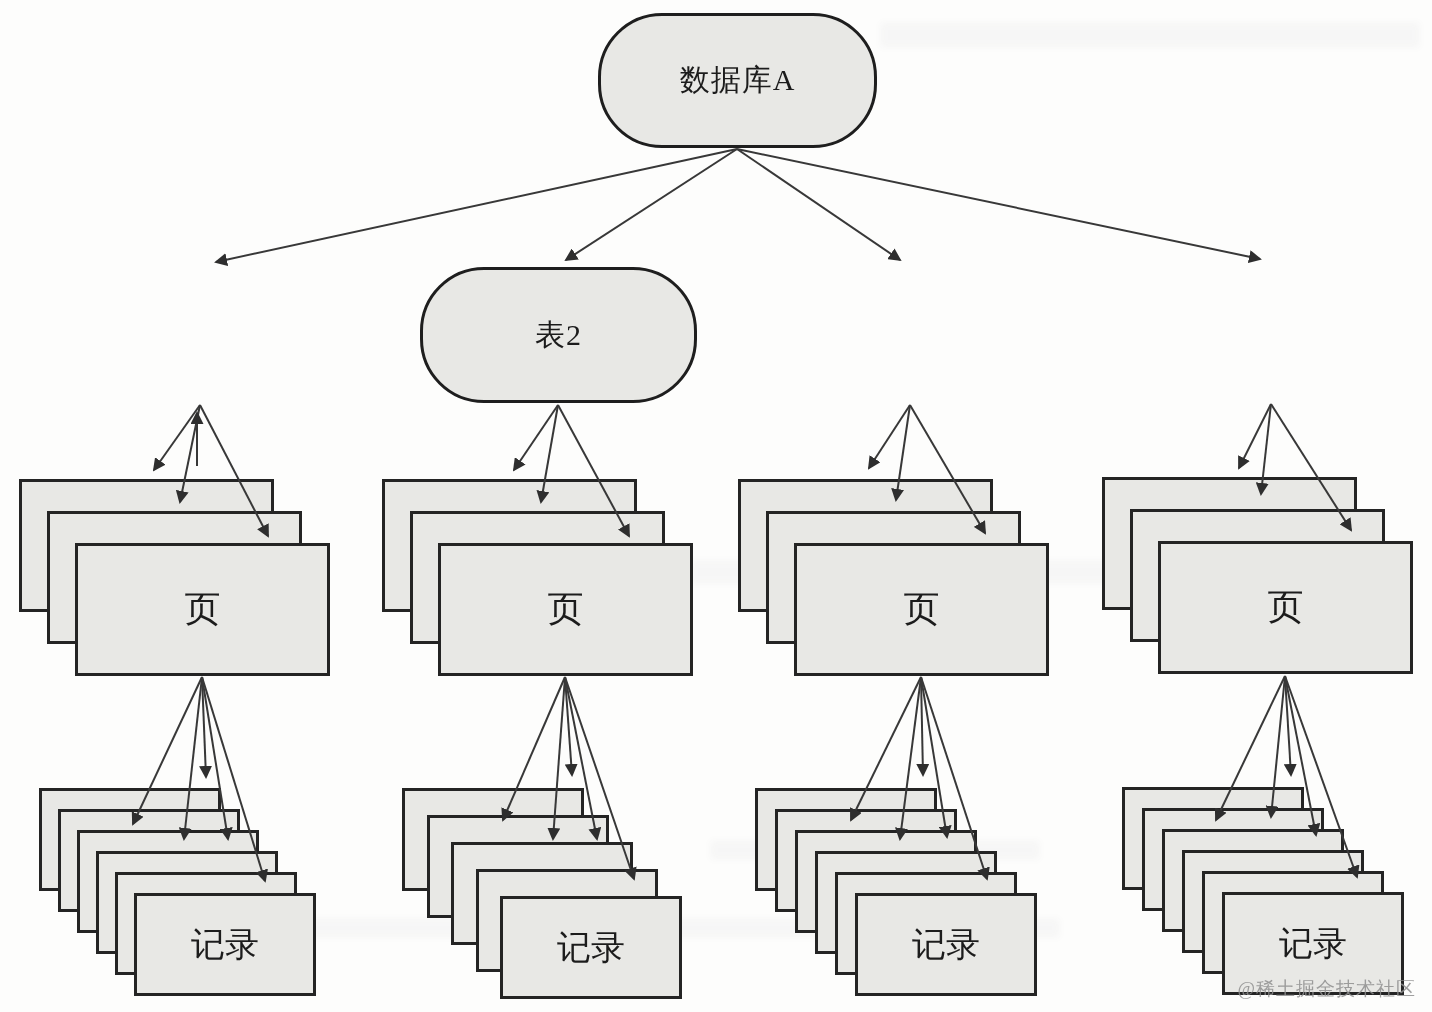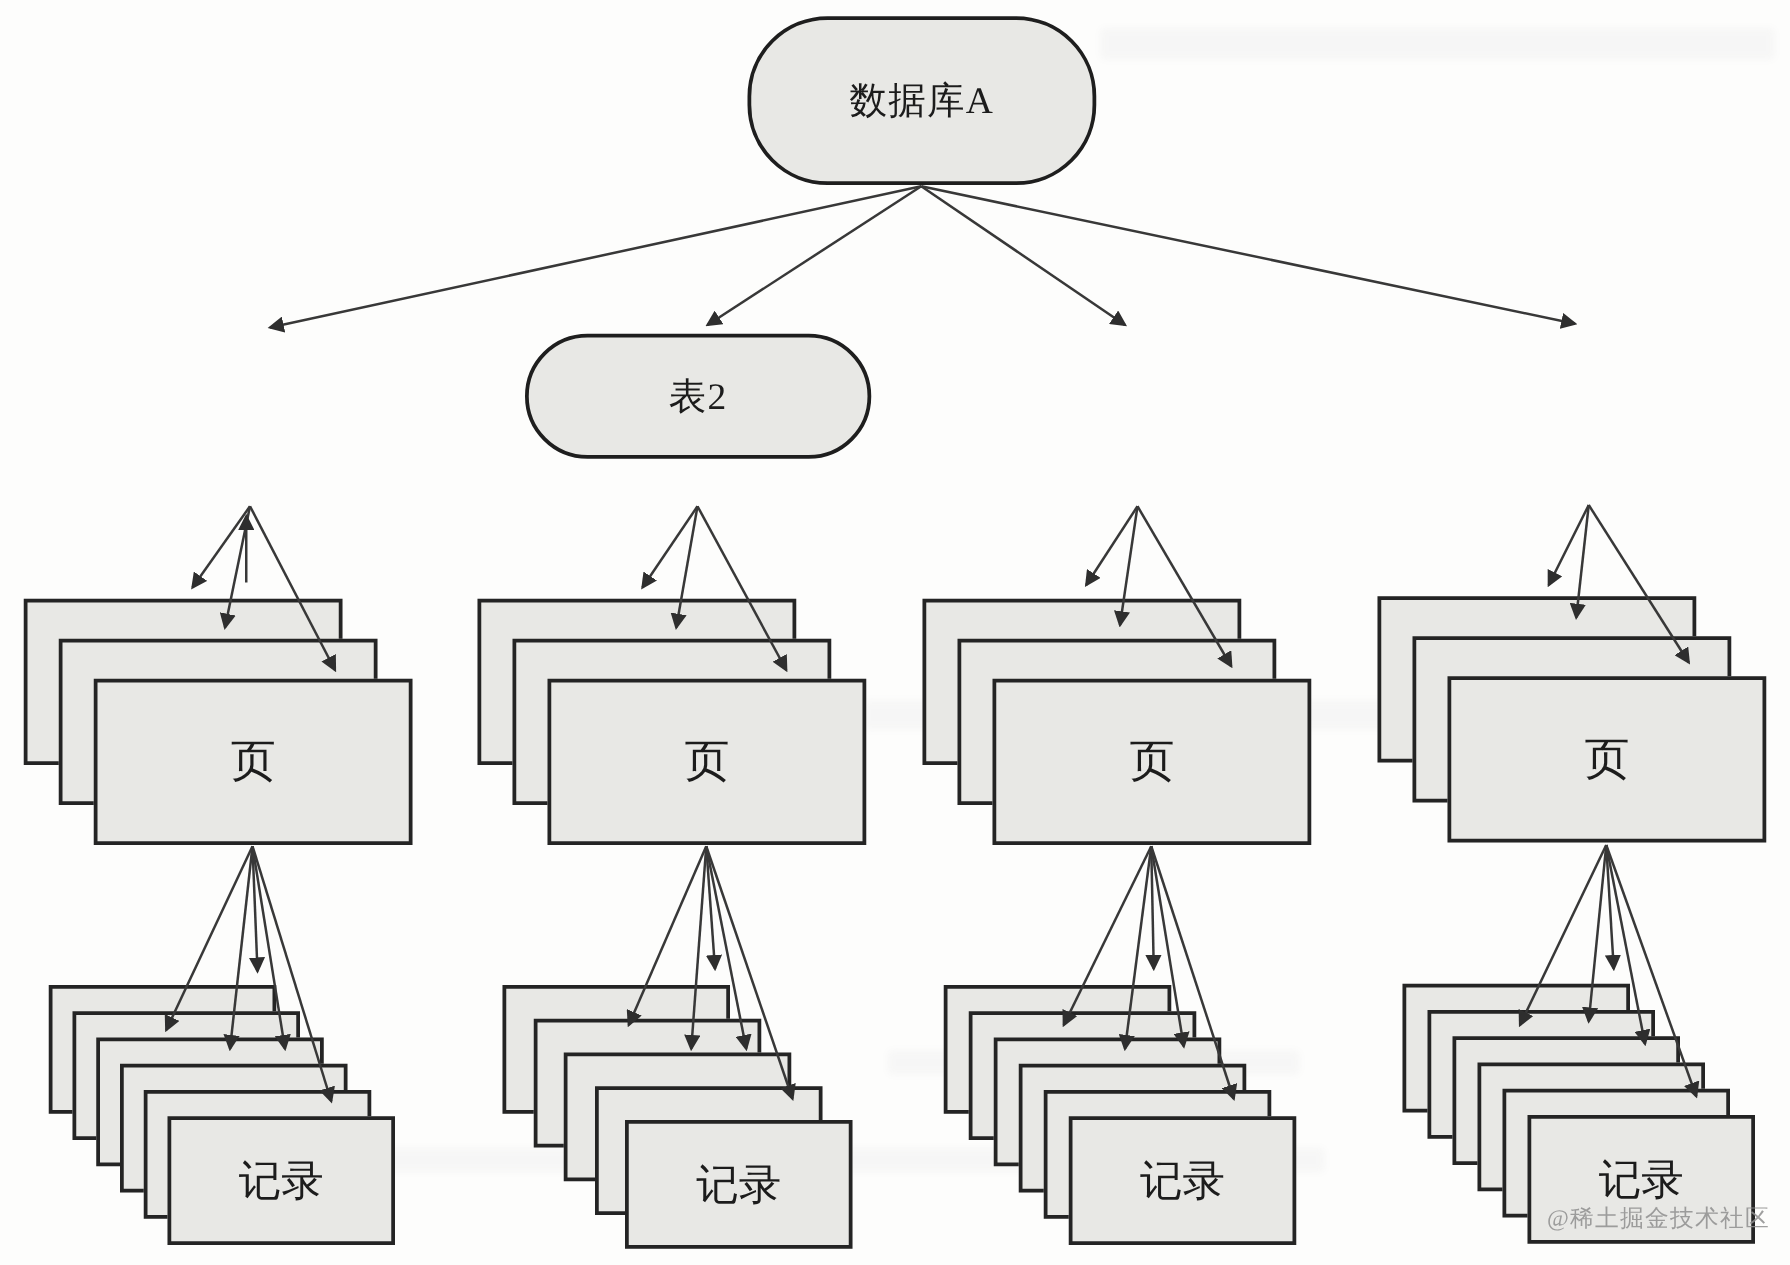--- a/index.html
+++ b/index.html
@@ -28,41 +28,41 @@
     position:absolute;box-sizing:border-box;
     width:255px;height:133px;
     background:var(--node-fill);
     border:3px solid #242424;
   }
   .sheet.small{width:182px;height:103px;border-width:3px;}
   .sheet.front{display:flex;align-items:center;justify-content:center;font-size:36px;}
   .sheet.small.front{font-size:34px;}
   #arrows{position:absolute;left:0;top:0;width:1432px;height:1012px;z-index:30;pointer-events:none;}
   .watermark{
-    position:absolute;right:16px;bottom:24px;z-index:40;
+    position:absolute;right:16px;bottom:10px;z-index:40;
     font-size:19px;color:var(--wm);opacity:.85;letter-spacing:1px;
   }
   
   .ghost{position:absolute;background:#7a7a84;opacity:.045;filter:blur(3px);border-radius:4px;pointer-events:none;}
 </style>
 </head>
 <body>
 
 <div id="stage">
 
   <div class="ghost" style="left:880px;top:22px;width:540px;height:26px;"></div>
   <div class="ghost" style="left:690px;top:560px;width:420px;height:24px;"></div>
   <div class="ghost" style="left:180px;top:918px;width:880px;height:20px;"></div>
   <div class="ghost" style="left:710px;top:840px;width:330px;height:20px;"></div>
 
   <div class="pill" style="left:598px;top:13px;width:279px;height:135px;">
     <span>数据库A</span>
   </div>
 
-  <div class="pill" style="left:420px;top:267px;width:277px;height:100px;">
+  <div class="pill" style="left:420px;top:267px;width:277px;height:136px;">
     <span>表2</span>
   </div>
 
   <div>
     <div class="sheet" style="left:19px;top:479px;"></div>
     <div class="sheet" style="left:47px;top:511px;"></div>
     <div class="sheet front" style="left:75px;top:543px;">
       <span>页</span>
     </div>
   </div>

